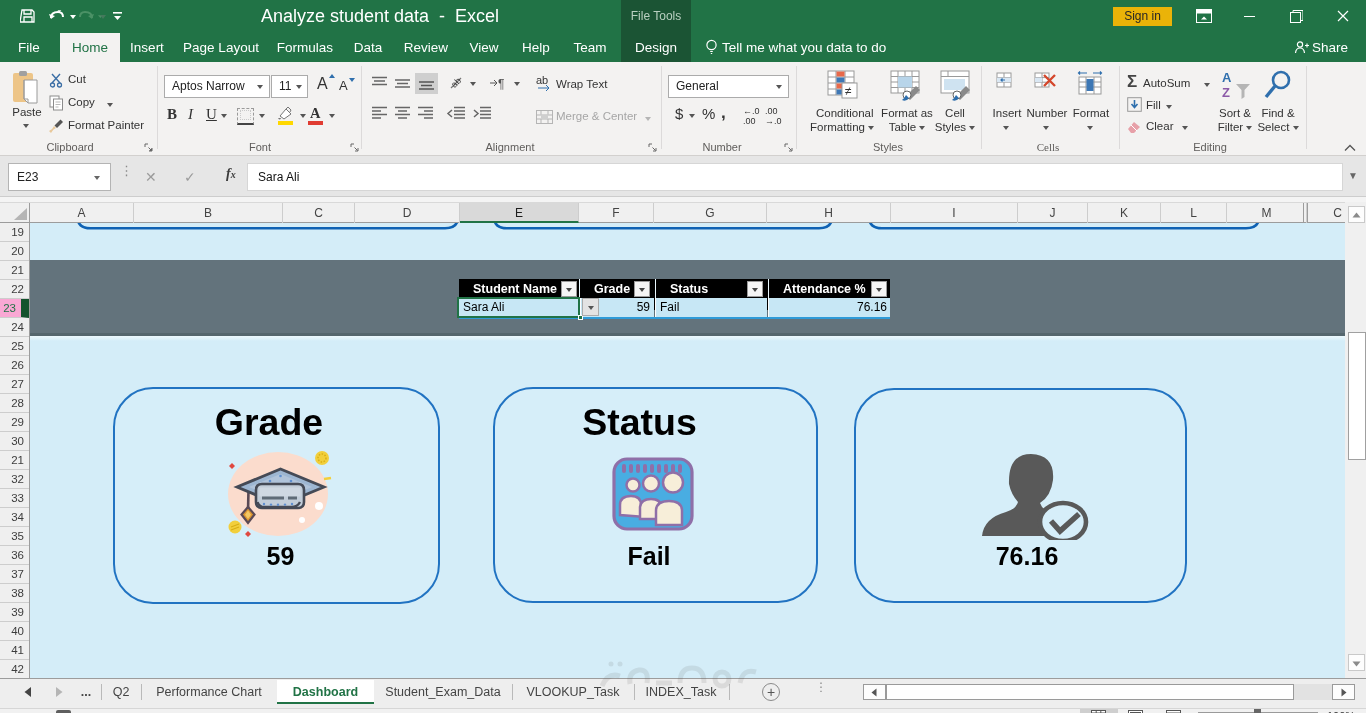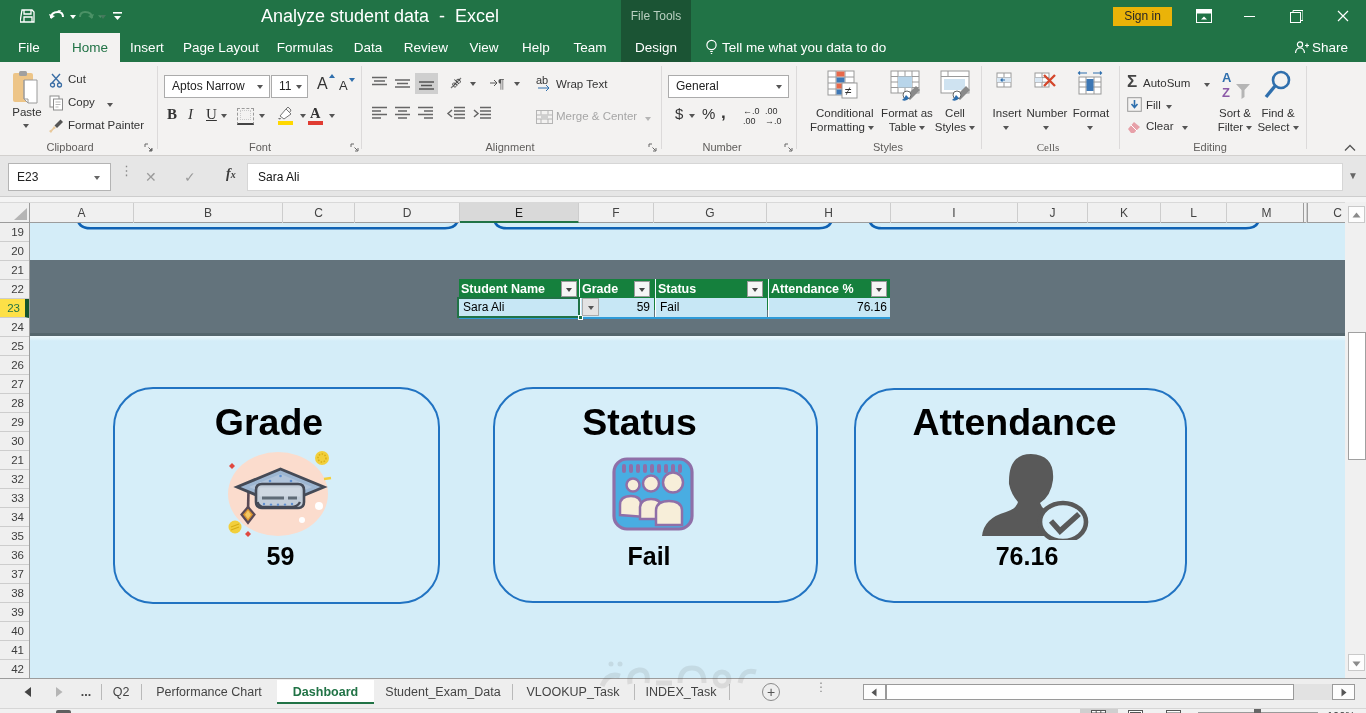--- a/index.html
+++ b/index.html
@@ -35,21 +35,21 @@
   #rowhdr { position:absolute; left:0; top:21px; width:30px; height:455px; background:#efefef; border-right:1px solid #9c9c9c; }
   .rh { position:absolute; left:0; width:29px; height:19px; line-height:19px; font-size:11.5px; color:#3c3c3c; text-align:right; padding-right:5px; border-bottom:1px solid #cdcdcd; background:#efefef; }
 
   #darkband { position:absolute; left:30px; top:58px; width:1315px; height:76px; background:#63737c; }
 
   .card { position:absolute; border:2px solid #2173c2; border-radius:40px; background:#d6eef9; }
   .cardtitle { position:absolute; width:260px; text-align:center; font-weight:bold; color:#000; font-size:37.5px; }
   .cardval { position:absolute; width:200px; text-align:center; font-weight:bold; color:#000; font-size:25px; }
 
   
-  .thcell { position:absolute; top:77px; height:31px; background:#15803d; color:#fff; font-weight:bold; font-size:12.5px; line-height:20px; padding-left:2px; }
+  .thcell { position:absolute; top:77px; height:31px; background:#000000; color:#fff; font-weight:bold; font-size:12.5px; line-height:20px; padding-left:14px; }
   .tdcell { position:absolute; top:96px; height:19px; background:#c7e7f5; color:#000; font-size:12px; line-height:19px; }
   .fbtn { position:absolute; top:1.5px; width:16px; height:16px; background:#f5f5f5; border:1px solid #9a9a9a; text-align:center; }
   .fbtn .dd { border-top-color:#444; margin-bottom:2px; }
 
   
   #sheettabs { left:0; top:678px; width:1366px; height:30px; background:#eeeeee; border-top:1px solid #9c9c9c; }
   .stab { position:absolute; top:1px; height:24px; line-height:24px; font-size:12.5px; color:#444; text-align:center; }
   .stsep { position:absolute; top:5px; width:1px; height:16px; background:#b9b9b9; }
   #status { left:0; top:708px; width:1366px; height:5px; background:#f1f1f1; border-top:1px solid #d6d6d6; }
 
@@ -393,21 +393,21 @@
     <div class="ch" style="left:1309px;width:36px;border-right:none;text-align:right;padding-right:3px;">C</div>
     <div style="position:absolute;left:1303px;top:0;width:1px;height:20px;background:#9c9c9c;"></div>
     <div style="position:absolute;left:1306.5px;top:0;width:1px;height:20px;background:#9c9c9c;"></div>
   </div>
 
   <div id="rowhdr">
     <div class="rh" style="top:0px;">19</div>
     <div class="rh" style="top:19px;">20</div>
     <div class="rh" style="top:38px;">21</div>
     <div class="rh" style="top:57px;">22</div>
-    <div class="rh" style="top:76px;background:#fde047;color:#217346;border-right:4px solid #14532d;width:29px;">23</div>
+    <div class="rh" style="top:76px;background:#f9a8d4;color:#217346;border-right:8px solid #14532d;width:29px;">23</div>
     <div class="rh" style="top:95px;">24</div>
     <div class="rh" style="top:114px;">25</div>
     <div class="rh" style="top:133px;">26</div>
     <div class="rh" style="top:152px;">27</div>
     <div class="rh" style="top:171px;">28</div>
     <div class="rh" style="top:190px;">29</div>
     <div class="rh" style="top:209px;">30</div>
     <div class="rh" style="top:228px;">21</div>
     <div class="rh" style="top:247px;">32</div>
     <div class="rh" style="top:266px;">33</div>
@@ -454,21 +454,20 @@
   <div class="abs" style="left:457px;top:94.5px;width:123px;height:21px;border:2px solid #217346;background:transparent;"></div>
   <div class="abs" style="left:578px;top:113px;width:5px;height:5px;background:#217346;border:1px solid #fff;"></div>
 
   <div class="abs" style="left:582px;top:96px;width:17px;height:18px;background:#e3e3e3;border:1px solid #ababab;text-align:center;line-height:16px;"><span class="dd" style="border-top-color:#555;"></span></div>
 
   <div class="card" style="left:113px;top:185px;width:327px;height:217px;"></div>
   <div class="card" style="left:493px;top:185px;width:325px;height:216px;"></div>
   <div class="card" style="left:854px;top:186px;width:333px;height:215px;"></div>
   <div class="cardtitle" style="left:139px;top:199px;">Grade</div>
   <div class="cardtitle" style="left:509.5px;top:199px;">Status</div>
-  <div class="cardtitle" style="left:884.5px;top:199px;">Attendance</div>
   <div class="cardval" style="left:180.5px;top:339.5px;">59</div>
   <div class="cardval" style="left:549px;top:339.5px;">Fail</div>
   <div class="cardval" style="left:927px;top:339.5px;">76.16</div>
 
   <svg class="abs" style="left:226px;top:248px;" width="106" height="90" viewBox="0 0 106 90">
     <ellipse cx="52" cy="44" rx="50" ry="42" fill="#fbdccd"></ellipse>
 
     <path d="M22.5 40 L22 62" stroke="#5a4a55" stroke-width="2.6" fill="none"></path>
 
     <path d="M54.5 19 L98 37 L54.5 55 L11 37 Z" fill="#9db6d2" stroke="#454a56" stroke-width="2.8"></path>

